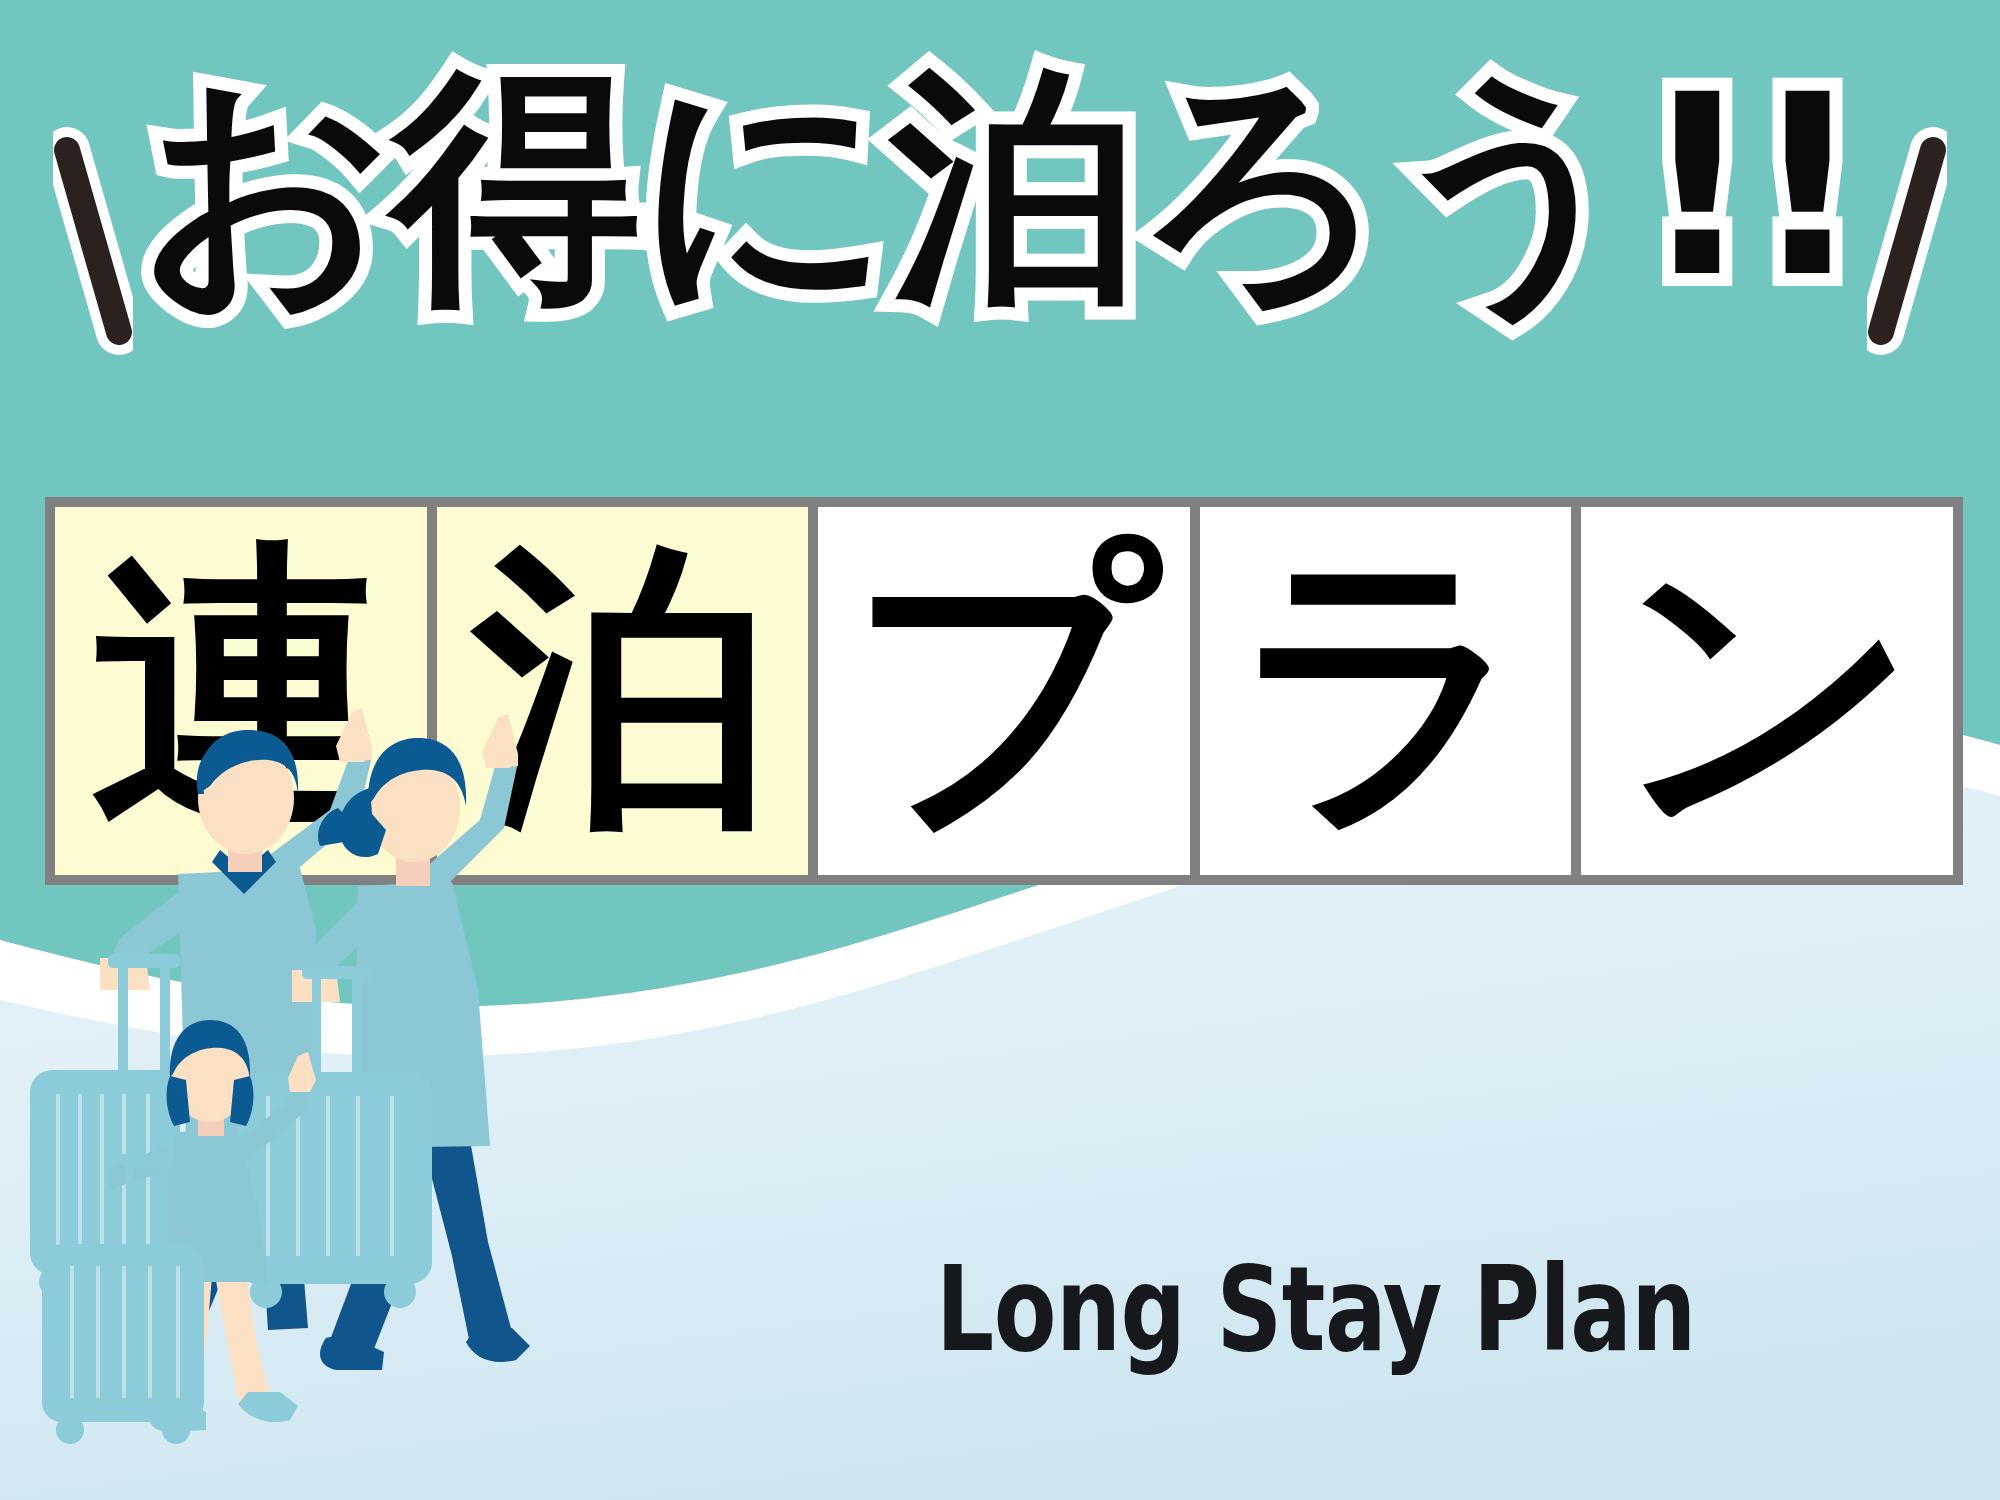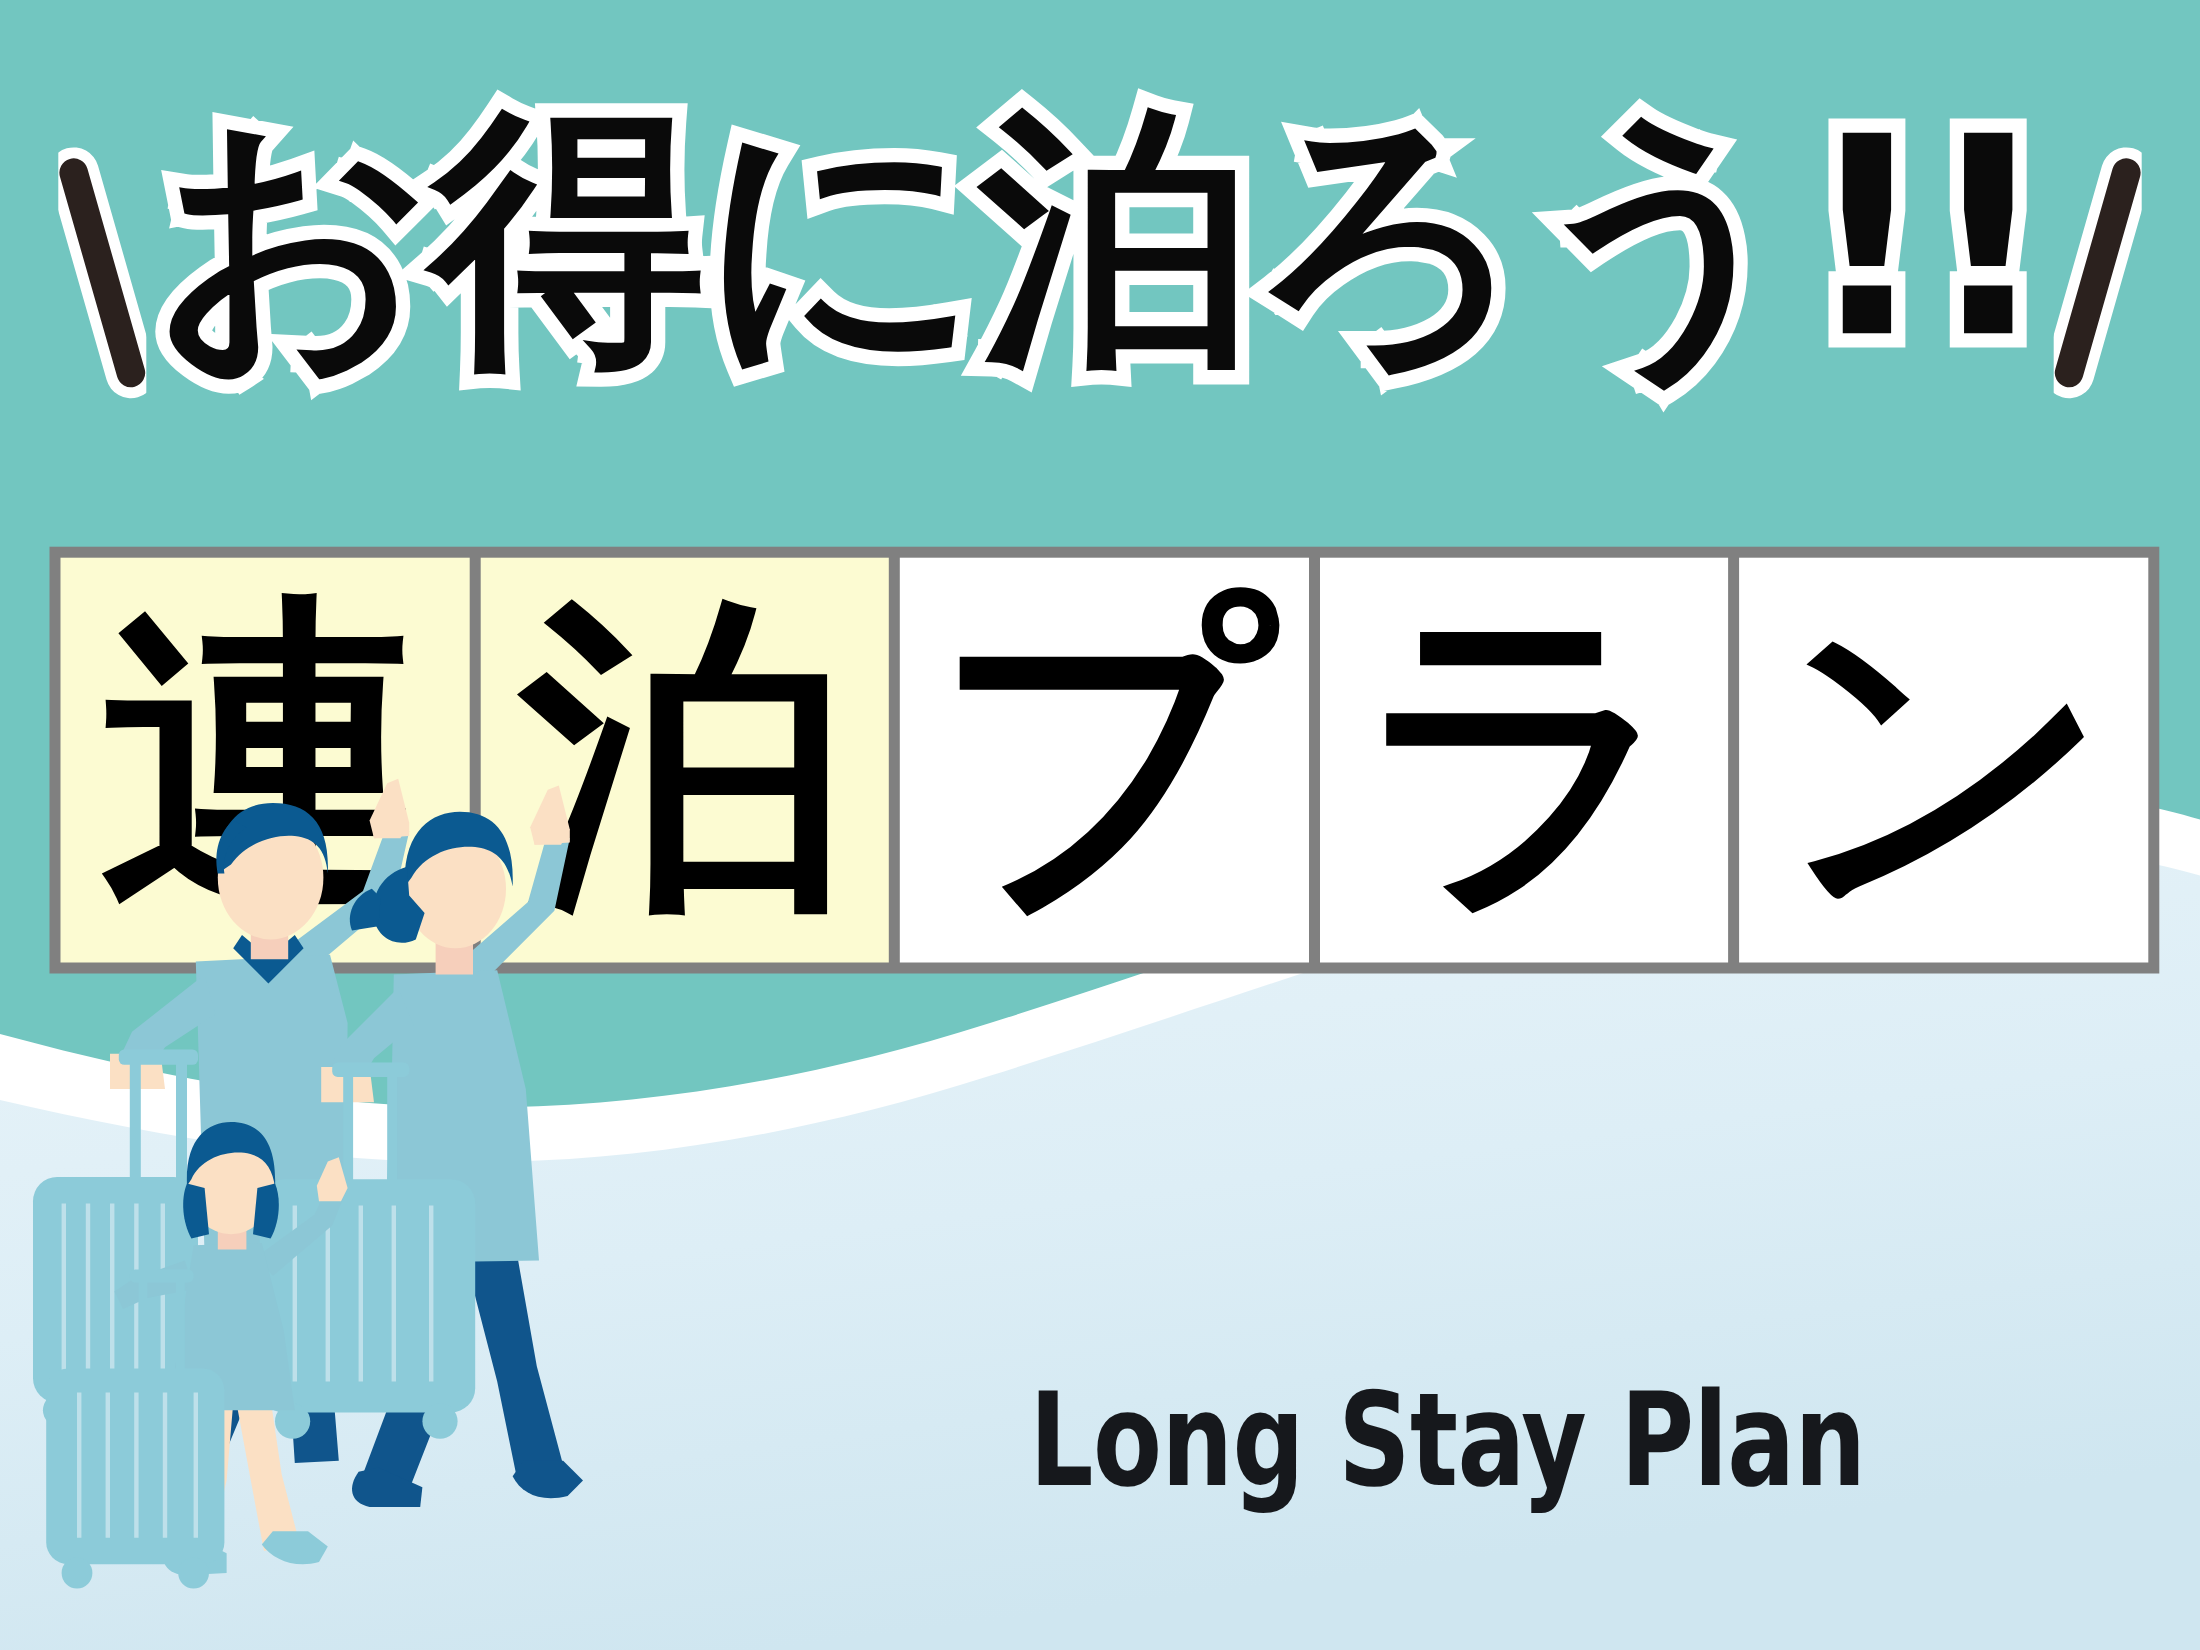--- a/index.html
+++ b/index.html
@@ -28,21 +28,21 @@
   }
 
   
   #headline-row {
     position: absolute;
     left: 0;
     top: 62px;
     width: 2000px;
     height: 310px;
     display: flex;
-    align-items: center;
+    align-items: flex-start;
     justify-content: center;
     gap: 0;
     z-index: 5;
   }
   .slash {
     width: 80px;
     height: 235px;
     flex: none;
     position: relative;
   }

